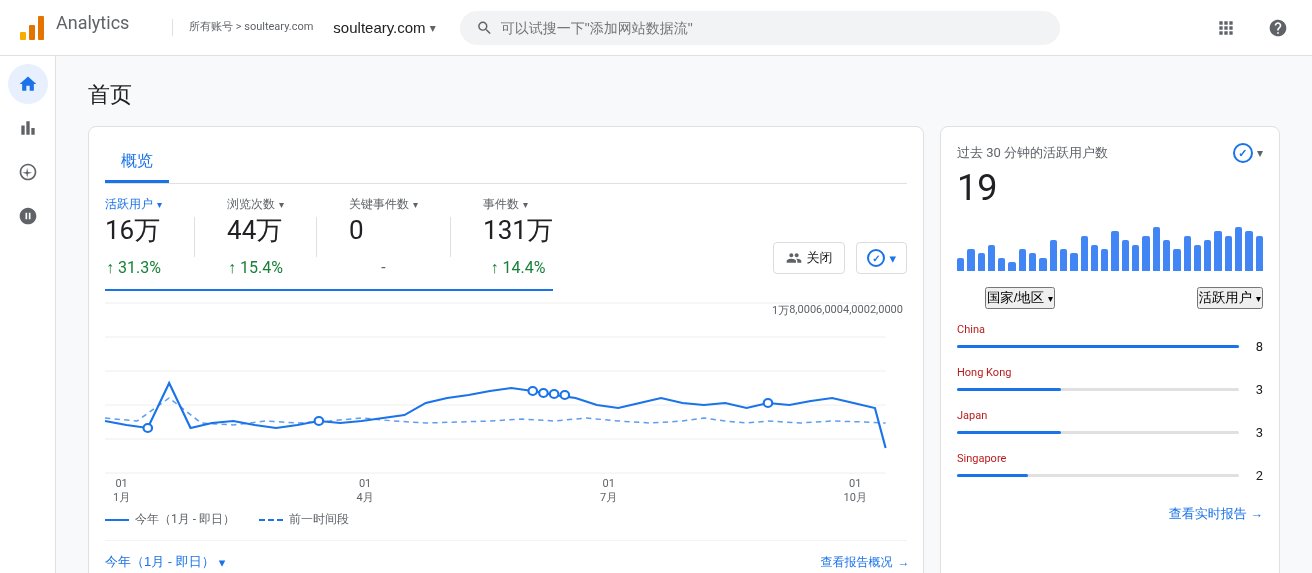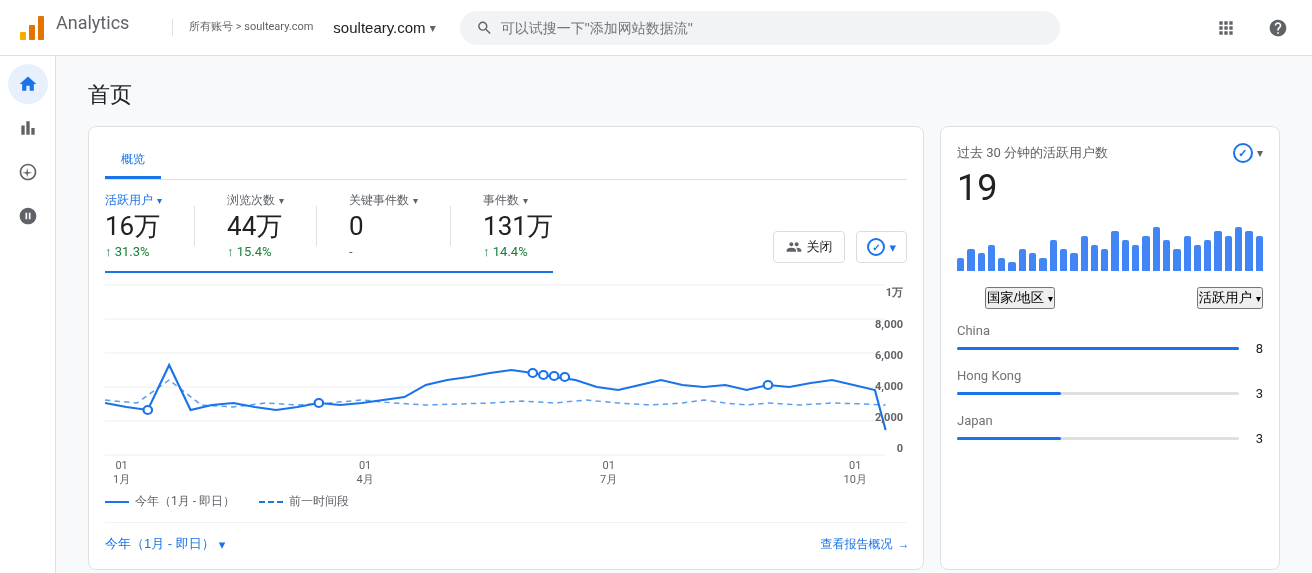--- a/index.html
+++ b/index.html
@@ -34,21 +34,21 @@
       padding: 16px;
     }
 
     
     .metrics-row { display: flex; align-items: center; gap: 32px; padding-bottom: 12px; border-bottom: 2px solid #1a73e8; width: fit-content; margin-bottom: 0; }
     .metric-item { display: flex; flex-direction: column; cursor: pointer; }
     .metric-label { font-size: 12px; color: #1a73e8; display: flex; align-items: center; gap: 4px; font-weight: 500; }
     .metric-label.inactive { color: #5f6368; }
     .metric-label .caret { font-size: 10px; }
     .metric-value { font-size: 26px; font-weight: 400; color: #202124; line-height: 1.2; margin-top: 2px; }
-    .metric-change { font-size: 13px; margin-top: 2px; }
+    .metric-change { font-size: 16px; margin-top: 12px; text-align: center; }
     .metric-change.up { color: #188038; }
     .metric-change.neutral { color: #5f6368; }
     .metrics-divider { width: 1px; height: 40px; background: #e0e0e0; }
 
     
     .card-header-actions { display: flex; align-items: center; justify-content: space-between; margin-bottom: 12px; }
     .action-btns { display: flex; align-items: center; gap: 11px; margin-top: 29px; }
     .btn-close {
       display: flex; align-items: center; gap: 4px; padding: 6px 12px;
       border: 1px solid #dadce0; border-radius: 4px; cursor: pointer; background: #fff;
@@ -57,22 +57,22 @@
     .btn-compare {
       display: flex; align-items: center; gap: 4px; padding: 6px 10px;
       border: 1px solid #dadce0; border-radius: 4px; cursor: pointer; background: #fff;
       font-size: 13px; color: #1a73e8;
     }
 
     
     .chart-container { position: relative; height: 200px; margin-top: 8px; }
     .chart-y-labels {
       position: absolute; right: 0; top: 0; bottom: 30px;
-      display: flex; flex-direction: column; justify-content: space-between;
-      font-size: 11px; color: #5f6368; text-align: right; padding-right: 4px; font-weight: bold;
+      display: flex; flex-direction: row; justify-content: space-between;
+      font-size: 11px; color: #5f6368; text-align: right; padding-right: 4px;
     }
     .chart-svg { width: 100%; height: calc(100% - 30px); }
     .chart-x-labels {
       display: flex; justify-content: space-between; padding: 0 8px;
       font-size: 11px; color: #5f6368; margin-top: 4px;
     }
     .chart-x-label { display: flex; flex-direction: column; align-items: center; }
 
     
     .chart-legend { display: flex; gap: 24px; margin-top: 8px; font-size: 12px; color: #5f6368; }
@@ -91,32 +91,32 @@
     .realtime-count { font-size: 36px; font-weight: 400; color: #202124; margin: 4px 0 12px; }
 
     
     .sparkline { display: flex; align-items: flex-end; gap: 3px; height: 50px; margin-bottom: 16px; }
     .spark-bar { background: #4285f4; border-radius: 2px 2px 0 0; min-width: 7px; }
 
     
     .country-header { display: flex; justify-content: space-between; font-size: 12px; color: #5f6368; margin-bottom: 8px; padding-left: 28px; }
     .country-header-item { display: flex; align-items: center; gap: 4px; cursor: pointer; }
     .country-row { padding: 6px 0; border-bottom: none; }
-    .country-name { font-size: 13px; color: #737373; margin-bottom: 3px; }
+    .country-name { font-size: 11px; color: #b91c1c; margin-bottom: 3px; }
     .country-bar-row { display: flex; align-items: center; justify-content: space-between; }
     .country-bar-bg { flex: 1; height: 3px; background: #e0e0e0; border-radius: 2px; margin-right: 8px; }
     .country-bar-fill { height: 3px; background: #1a73e8; border-radius: 2px; }
     .country-count { font-size: 13px; color: #202124; min-width: 16px; text-align: right; }
 
     .realtime-footer { margin-top: 16px; text-align: right; }
     .realtime-link { font-size: 13px; color: #1a73e8; cursor: pointer; text-decoration: none; display: flex; align-items: center; justify-content: flex-end; gap: 4px; }
 
     
     .tab-strip { display: flex; border-bottom: 1px solid #e0e0e0; margin-bottom: 12px; }
-    .tab-item { padding: 8px 16px; font-size: 12px; color: #5f6368; cursor: pointer; border-bottom: 3px solid transparent; text-align: center; }
+    .tab-item { padding: 8px 16px; font-size: 16px; color: #5f6368; cursor: pointer; border-bottom: 3px solid transparent; text-align: center; }
     .tab-item.active { color: #1a73e8; border-bottom-color: #1a73e8; font-weight: 500; }
   </style>
 </head>
 <body>
 
 <nav style="display:flex;align-items:center;height:56px;padding:0 16px;border-bottom:1px solid #e0e0e0;background:#fff;">
   <div class="logo">
 
     <svg width="32" height="32" viewBox="0 0 32 32">
       <rect x="4" y="20" width="6" height="8" fill="#F9AB00" rx="1"></rect>
@@ -402,18 +402,32 @@
   </div>
             <div class="country-row">
     <div class="country-name">Japan</div>
     <div class="country-bar-row">
       <div class="country-bar-bg">
         <div class="country-bar-fill" style="width:37%"></div>
       </div>
       <span class="country-count">3</span>
     </div>
   </div>
-          </div>
-
+            <div class="country-row">
+    <div class="country-name">Singapore</div>
+    <div class="country-bar-row">
+      <div class="country-bar-bg">
+        <div class="country-bar-fill" style="width:25%"></div>
+      </div>
+      <span class="country-count">2</span>
+    </div>
+  </div>
+          </div>
+
+        <div class="realtime-footer">
+          <a class="realtime-link" href="#">
+            <span>查看实时报告 →</span>
+          </a>
+        </div>
       </div>
     </div>
   </main>
 </div>
 
 </body></html>

